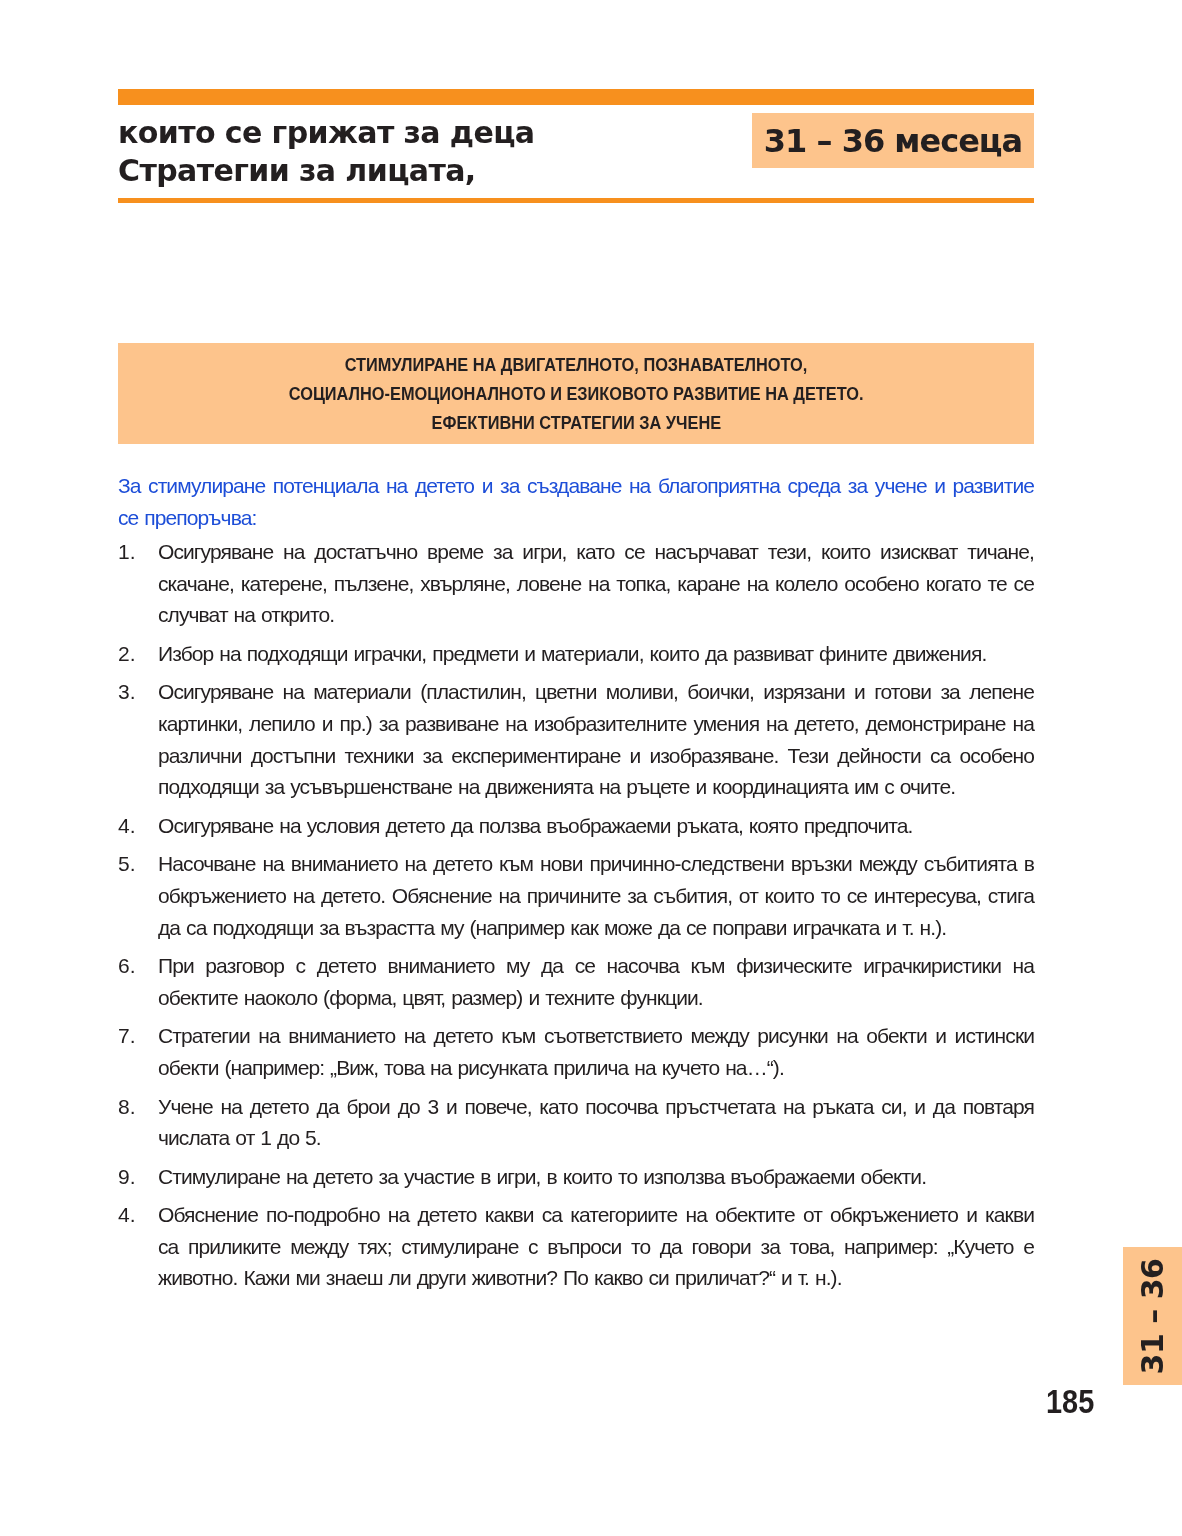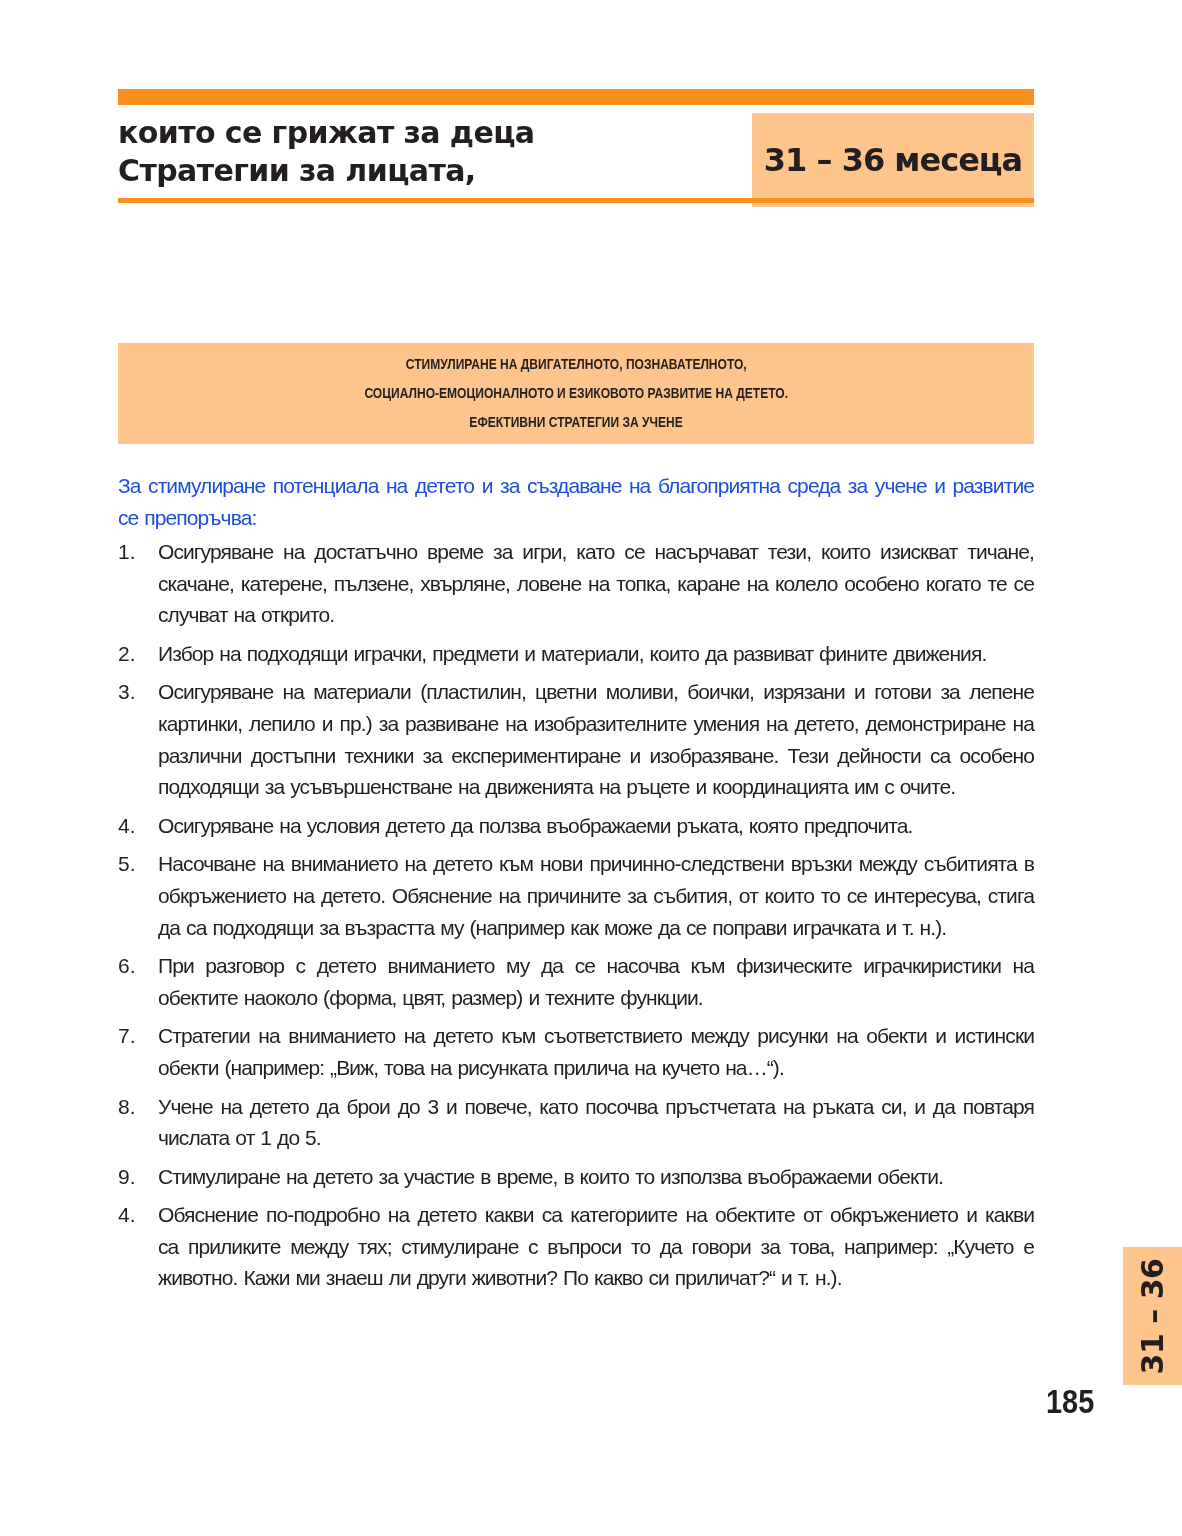--- a/index.html
+++ b/index.html
@@ -9,28 +9,28 @@
   }
   .top-bar { position: absolute; left: 118px; top: 89px; width: 916px; height: 16px; background: #f7901e; }
   .bottom-rule { position: absolute; left: 118px; top: 198px; width: 916px; height: 5px; background: #f7901e; }
   .title {
     position: absolute; left: 118px; top: 114px; width: 560px;
     font-family: "DejaVu Sans", sans-serif; font-weight: bold; font-size: 30px; line-height: 38px;
     letter-spacing: -0.6px; color: #231f20;
   }
   .title span { display: block; }
   .age-badge {
-    position: absolute; left: 752px; top: 113px; width: 282px; height: 94px; background: #fdc48c;
+    position: absolute; left: 752px; top: 113px; width: 282px; height: 55px; background: #fdc48c;
     display: flex; align-items: center; justify-content: center;
     font-family: "DejaVu Sans", sans-serif; font-weight: bold; font-size: 32px; letter-spacing: -1px; color: #231f20; text-align: right;
   }
   .section-box {
     position: absolute; left: 118px; top: 343px; width: 916px; height: 101px; background: #fdc48c;
     display: flex; flex-direction: column; align-items: center; justify-content: center;
-    font-family: "Liberation Sans", sans-serif; font-weight: bold; font-size: 14px; line-height: 29px;
+    font-family: "Liberation Sans", sans-serif; font-weight: bold; font-size: 19px; line-height: 29px;
     color: #231f20; text-align: center; transform-origin: center;
   }
   .section-box span { display: block; transform: scaleX(0.86); white-space: nowrap; }
   .intro {
     position: absolute; left: 118px; top: 470px; width: 916px;
     font-size: 21px; line-height: 32px; text-align: justify; color: #1d4ed8;
   }
   .intro-inner { display: block; }
   .list { position: absolute; left: 118px; top: 536px; width: 916px; margin: 0; padding: 0; list-style: none; }
   .list-item { position: relative; padding-left: 40px; margin-bottom: 7px; font-size: 21px; line-height: 31.6px; text-align: justify; color: #231f20; }
@@ -76,21 +76,21 @@
 
 <ol class="list">
   <li class="list-item"><span class="list-num">1.</span><span class="cond">Осигуряване на достатъчно време за игри, като се насърчават тези, които изис­кват тичане, скачане, катерене, пълзене, хвърляне, ловене на топка, каране на колело особено когато те се случват на открито.</span></li>
   <li class="list-item"><span class="list-num">2.</span><span class="cond">Избор на подходящи играчки, предмети и материали, които да развиват фините движения.</span></li>
   <li class="list-item"><span class="list-num">3.</span><span class="cond">Осигуряване на материали (пластилин, цветни моливи, боички, изрязани и гото­ви за лепене картинки, лепило и пр.) за развиване на изобразителните умения на детето, демонстриране на различни достъпни техники за експериментиране и изобразяване. Тези дейности са особено подходящи за усъвършенстване на движенията на ръцете и координацията им с очите.</span></li>
   <li class="list-item"><span class="list-num">4.</span><span class="cond">Осигуряване на условия детето да ползва въображаеми ръката, която предпочита.</span></li>
   <li class="list-item"><span class="list-num">5.</span><span class="cond">Насочване на вниманието на детето към нови причинно-следствени връзки между събитията в обкръжението на детето. Обяснение на причините за съби­тия, от които то се интересува, стига да са подходящи за възрастта му (например как може да се поправи играчката и т. н.).</span></li>
   <li class="list-item"><span class="list-num">6.</span><span class="cond">При разговор с детето вниманието му да се насочва към физическите играчки­ристики на обектите наоколо (форма, цвят, размер) и техните функции.</span></li>
   <li class="list-item"><span class="list-num">7.</span><span class="cond">Стратегии на вниманието на детето към съответствието между рисунки на обекти и истински обекти (например: „Виж, това на рисунката прилича на кучето на…“).</span></li>
   <li class="list-item"><span class="list-num">8.</span><span class="cond">Учене на детето да брои до 3 и повече, като посочва пръстчетата на ръката си, и да повтаря числата от 1 до 5.</span></li>
-  <li class="list-item"><span class="list-num">9.</span><span class="cond">Стимулиране на детето за участие в време, в които то използва въображаеми обекти.</span></li>
+  <li class="list-item"><span class="list-num">9.</span><span class="cond">Стимулиране на детето за участие в игри, в които то използва въображаеми обекти.</span></li>
   <li class="list-item"><span class="list-num">4.</span><span class="cond">Обяснение по-подробно на детето какви са категориите на обектите от обкръ­жението и какви са приликите между тях; стимулиране с въпроси то да говори за това, например: „Кучето е животно. Кажи ми знаеш ли други животни? По какво си приличат?“ и т. н.).</span></li>
 </ol>
 
 <div class="page-number">185</div>
 
 <div class="side-tab">
   <span>31 – 36</span>
 </div>
 
 </body></html>

